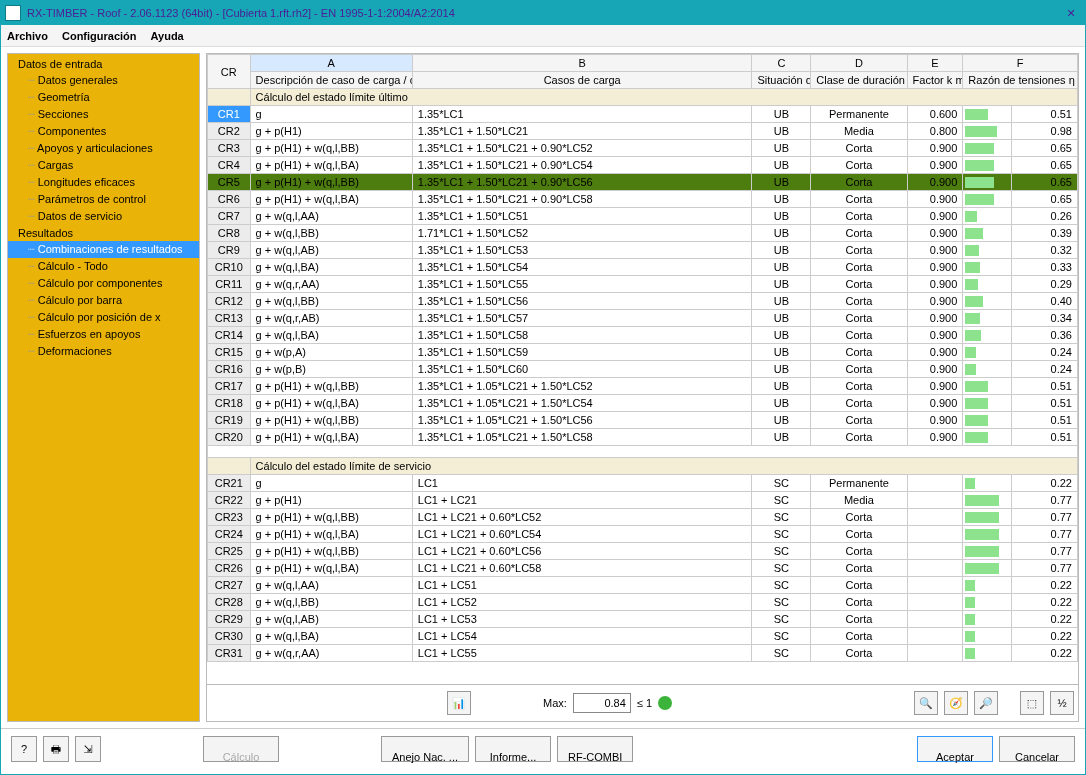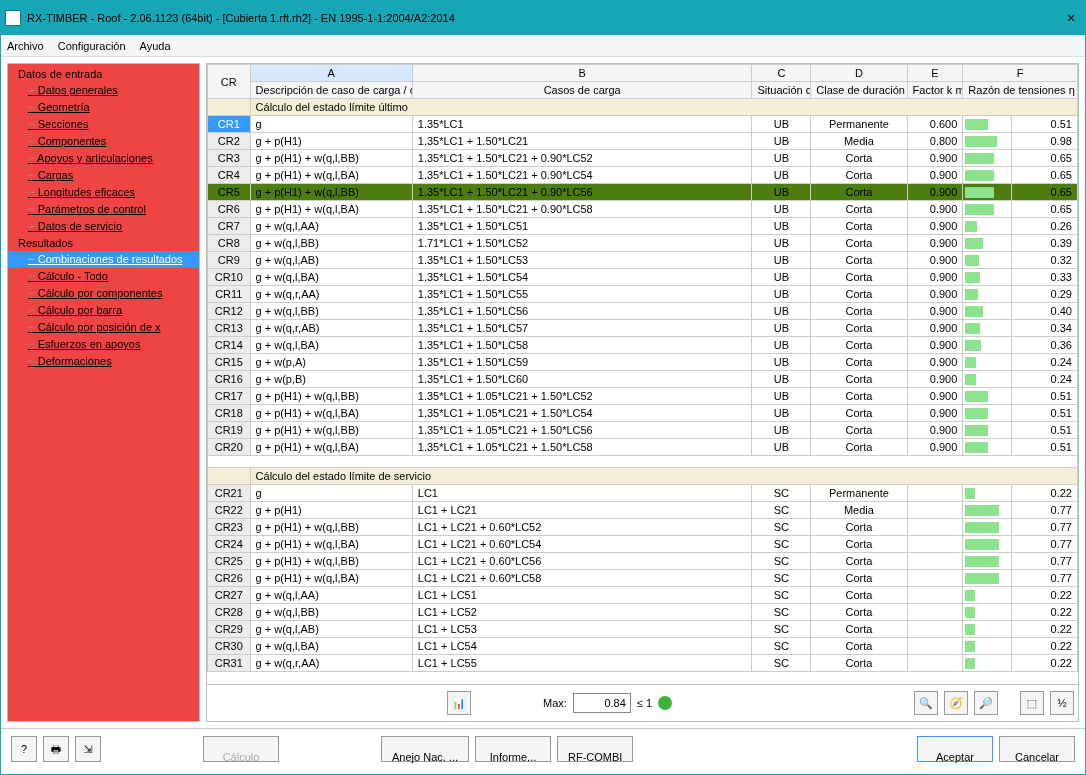--- a/index.html
+++ b/index.html
@@ -1,27 +1,27 @@
 <!DOCTYPE html>
 <html><head>
 <meta charset="utf-8">
 <style>
 * { box-sizing: border-box; margin: 0; padding: 0; font-family: "Segoe UI", Tahoma, sans-serif; font-size: 11px; }
 html, body { width: 1086px; height: 775px; overflow: hidden; background: #fff; }
 .window { width: 1086px; height: 775px; border: 1px solid #16a6b6; display: flex; flex-direction: column; }
-.titlebar { background: #16a6b6; color: #000000; height: 34px; display: flex; align-items: center; padding: 0 4px; font-size: 12px; }
+.titlebar { background: #16a6b6; color: #4c1d95; height: 24px; display: flex; align-items: center; padding: 0 4px; font-size: 12px; }
 .titlebar .icon { width: 16px; height: 16px; background: #fff; border: 1px solid #0e7a86; margin-right: 6px; }
 .titlebar .title { flex: 1; }
 .titlebar .close { width: 20px; text-align: center; cursor: default; }
 .menubar { background: #f5f5f5; height: 22px; display: flex; align-items: center; padding: 0 6px; gap: 14px; border-bottom: 1px solid #ddd; }
-.menubar span { cursor: default; }
+.menubar span { cursor: default; font-weight: bold; }
 .content { flex: 1; display: flex; padding: 6px 6px 0 6px; gap: 6px; min-height: 0; }
-.navpanel { width: 193px; border: 1px solid #bbb; background: #ef4444; padding: 2px 0; overflow: hidden; }
+.navpanel { width: 193px; border: 1px solid #bbb; background: #eab308; padding: 2px 0; overflow: hidden; }
 .navgroup { padding: 2px 6px 2px 10px; }
-.navitem { padding: 2px 6px 2px 20px; white-space: nowrap; cursor: default; text-decoration: underline; }
+.navitem { padding: 2px 6px 2px 20px; white-space: nowrap; cursor: default; }
 .navitem.sel { background: #3399ff; color: #fff; }
 .navitem::before { content: "┈ "; color: #999; }
 .navitem.sel::before { color: #cde; }
 .mainpanel { flex: 1; display: flex; flex-direction: column; min-height: 0; min-width: 0; }
 .panelhead { background: #f0f0f0; border: 1px solid #bbb; border-bottom: none; padding: 4px 8px; font-weight: 600; color: #555; }
 .gridwrap { flex: 1; border: 1px solid #bbb; overflow: auto; position: relative; min-height: 0; }
 table { border-collapse: collapse; width: 100%; table-layout: fixed; padding-left: 45px; }
 th, td { border: 1px solid #ccc; padding: 1px 5px; height: 17px; white-space: nowrap; overflow: hidden; text-overflow: clip; }
 th { background: #f5f5f5; text-align: center; font-weight: normal; }
 th.colA { background: #d6e9ff; }

